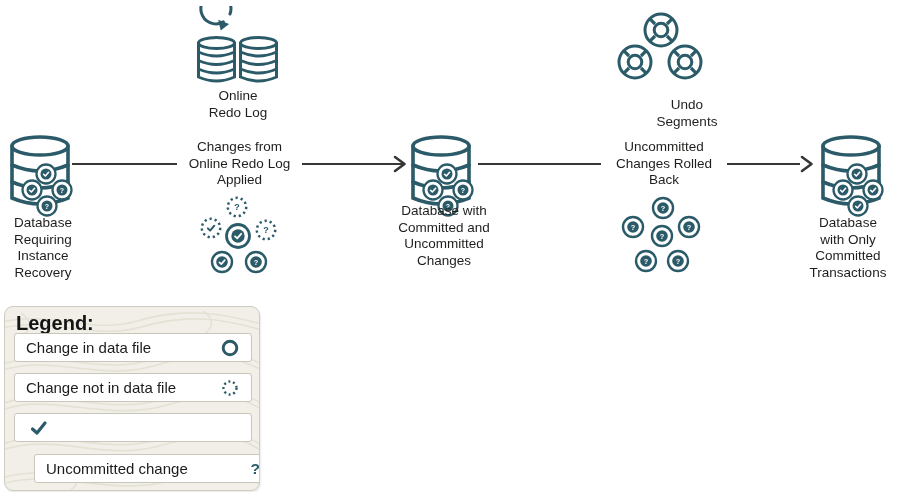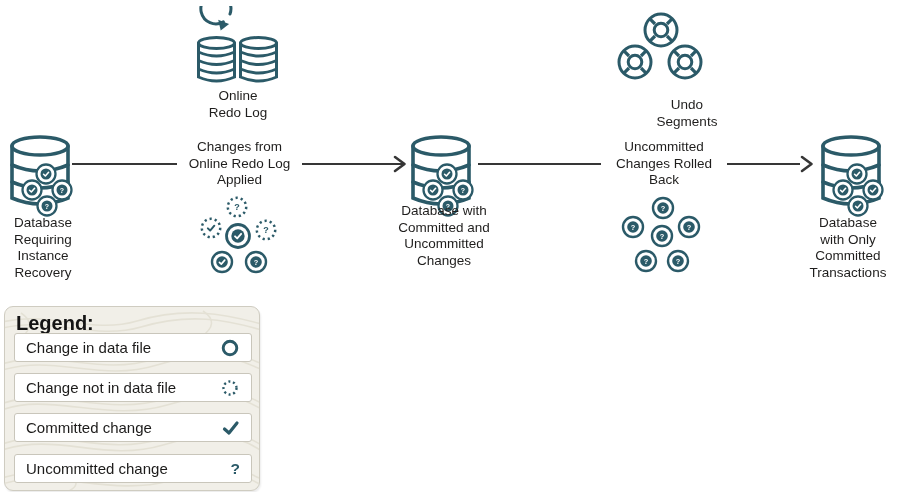--- a/index.html
+++ b/index.html
@@ -306,26 +306,25 @@
   </div>
   <div class="legend-row" style="top:66px;">
     <span class="legend-label">Change not in data file</span>
     <span class="legend-icon">
         <svg width="20" height="20">
           <circle cx="10" cy="10" r="6.5" fill="none" stroke="#2b5a68" stroke-width="2.4" stroke-dasharray="2 2.7"></circle>
         </svg>
       </span>
   </div>
   <div class="legend-row" style="top:106px;">
-    <span class="legend-label">Committed change</span>
     <span class="legend-icon">
         <svg width="18" height="16">
           <path d="M2.5 9 L7 13 L15 3" fill="none" stroke="#2b5a68" stroke-width="3.2" stroke-linecap="round" stroke-linejoin="round"></path>
         </svg>
       </span>
   </div>
-  <div class="legend-row" style="top:147px;">
+  <div class="legend-row" style="top:147px;margin-left:20px;">
     <span class="legend-label">Uncommitted change</span>
     <span class="legend-icon">
         <span class="q-glyph">?</span>
       </span>
   </div>
 </div>
 
 </body></html>

